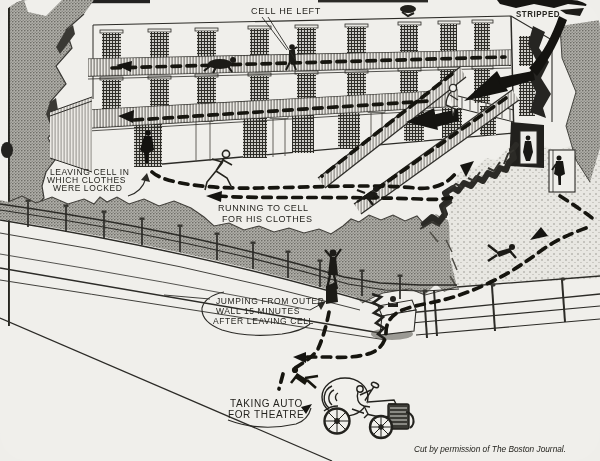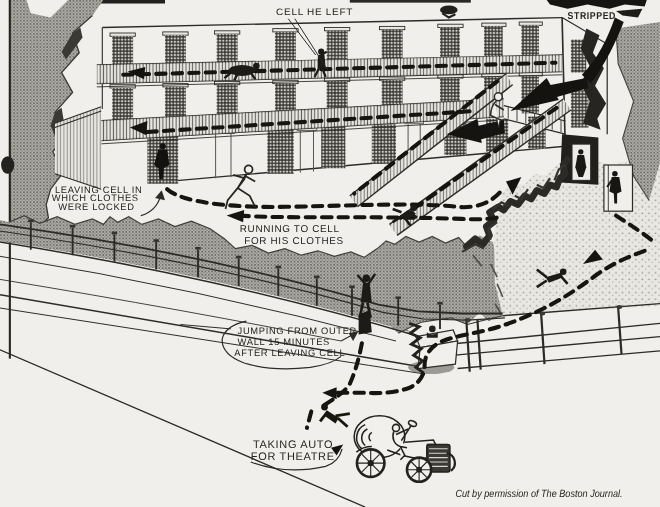--- a/index.html
+++ b/index.html
@@ -1,15 +1,15 @@
 <!DOCTYPE html>
 <html><head><meta charset="utf-8">
 <style>
 html,body{margin:0;padding:0;background:#efeeea;}
-#page{width:600px;height:461px;position:relative;overflow:hidden;background:#f0efeb;}
+#page{width:600px;height:461px;position:relative;overflow:hidden;background:#f0efeb;border-radius:28px;}
 text{font-family:"Liberation Sans",sans-serif;fill:#25241f;}
 </style></head>
 <body>
 <div id="page">
 <svg width="600" height="461" viewBox="0 0 600 461">
 <defs>
 <pattern id="xh" width="3" height="3" patternUnits="userSpaceOnUse">
   <rect width="3" height="3" fill="#cfcec9"></rect>
   <path d="M0,1.5H3M1.5,0V3" stroke="#2e2d28" stroke-width="1.05"></path>
 </pattern>

